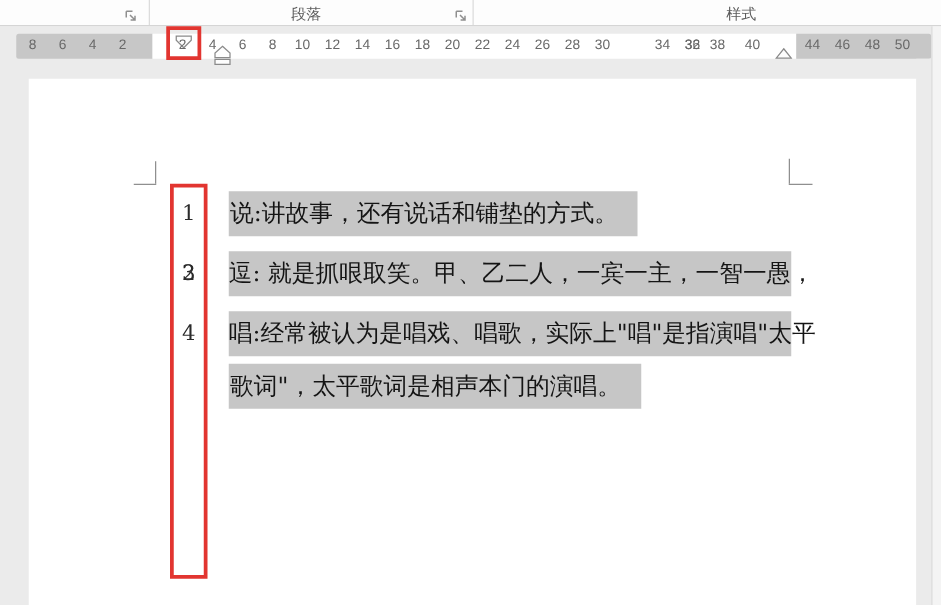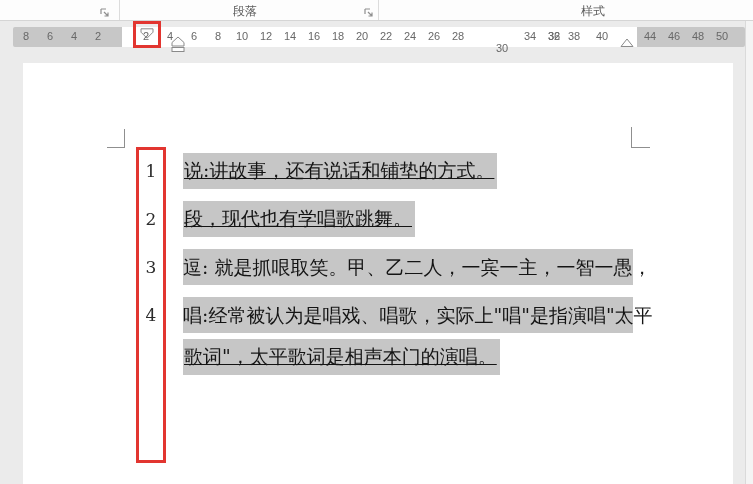--- a/index.html
+++ b/index.html
@@ -40,21 +40,21 @@
   
   #doc-list { position:absolute; left:160px; top:90px; width:452px;
     font-family:"DejaVu Serif","Liberation Serif",serif; font-size:19px; color:#141414; }
   .para { position:relative; margin-bottom:12px; }
   .para:last-child { margin-bottom:0; }
   .num { position:absolute; left:-44px; top:0; width:24px; height:36px;
     line-height:36px; text-align:center; font-size:17px; color:#2b2b2b; }
   .line { height:36px; margin-bottom:6px; white-space:nowrap; }
   .line:last-child { margin-bottom:0; }
   .hl { background:#c6c6c6; }
-  .hl.part { display:inline-flex; align-items:center; height:36px; padding:0 3px 0 1px;text-decoration:underline; }
+  .hl.part { display:inline-flex; align-items:center; height:36px; padding:0 16px 0 1px; }
   .hl.full { display:block; width:450px; height:36px; line-height:36px;
     text-align:justify; text-align-last:justify; }
 </style>
 </head>
 <body>
 
 <div id="app">
 
   <div class="ribbon">
     <svg class="dlg" style="left:99px" viewBox="0 0 12 12">
@@ -97,21 +97,21 @@
       <span class="ruler-num" style="left: 232px;">10</span>
       <span class="ruler-num" style="left: 256px;">12</span>
       <span class="ruler-num" style="left: 280px;">14</span>
       <span class="ruler-num" style="left: 304px;">16</span>
       <span class="ruler-num" style="left: 328px;">18</span>
       <span class="ruler-num" style="left: 352px;">20</span>
       <span class="ruler-num" style="left: 376px;">22</span>
       <span class="ruler-num" style="left: 400px;">24</span>
       <span class="ruler-num" style="left: 424px;">26</span>
       <span class="ruler-num" style="left: 448px;">28</span>
-      <span class="ruler-num" style="left: 492px; margin-top: 12px;">30</span>
+      <span class="ruler-num" style="left: 472px;">30</span>
       <span class="ruler-num" style="left: 496px; margin-left: 48px;">32</span>
       <span class="ruler-num" style="left: 520px;">34</span>
       <span class="ruler-num" style="left: 544px;">36</span>
       <span class="ruler-num" style="left: 564px;">38</span>
       <span class="ruler-num" style="left: 592px;">40</span>
       <span class="ruler-num" style="left: 640px;">44</span>
       <span class="ruler-num" style="left: 664px;">46</span>
       <span class="ruler-num" style="left: 688px;">48</span>
       <span class="ruler-num" style="left: 712px;">50</span>
     </div>
@@ -125,21 +125,20 @@
     <div class="mark" style="left:608px; top:64px; width:1px; height:20px;"></div>
     <div class="mark" style="left:608px; top:84px; width:19px; height:1px;"></div>
 
     <div id="doc-list">
         <div class="para">
           <div class="num">1</div>
           <div class="line"><span class="hl part">说:讲故事，还有说话和铺垫的方式。</span></div>
         </div>
         <div class="para">
           <div class="num">2</div>
-          <div class="line"><span class="hl part">段，现代也有学唱歌跳舞。</span></div>
         </div>
         <div class="para">
           <div class="num">3</div>
           <div class="line">
             <span class="hl full">逗: 就是抓哏取笑。甲、乙二人，一宾一主，一智一愚，</span>
           </div>
         </div>
         <div class="para">
           <div class="num">4</div>
           <div class="line">

